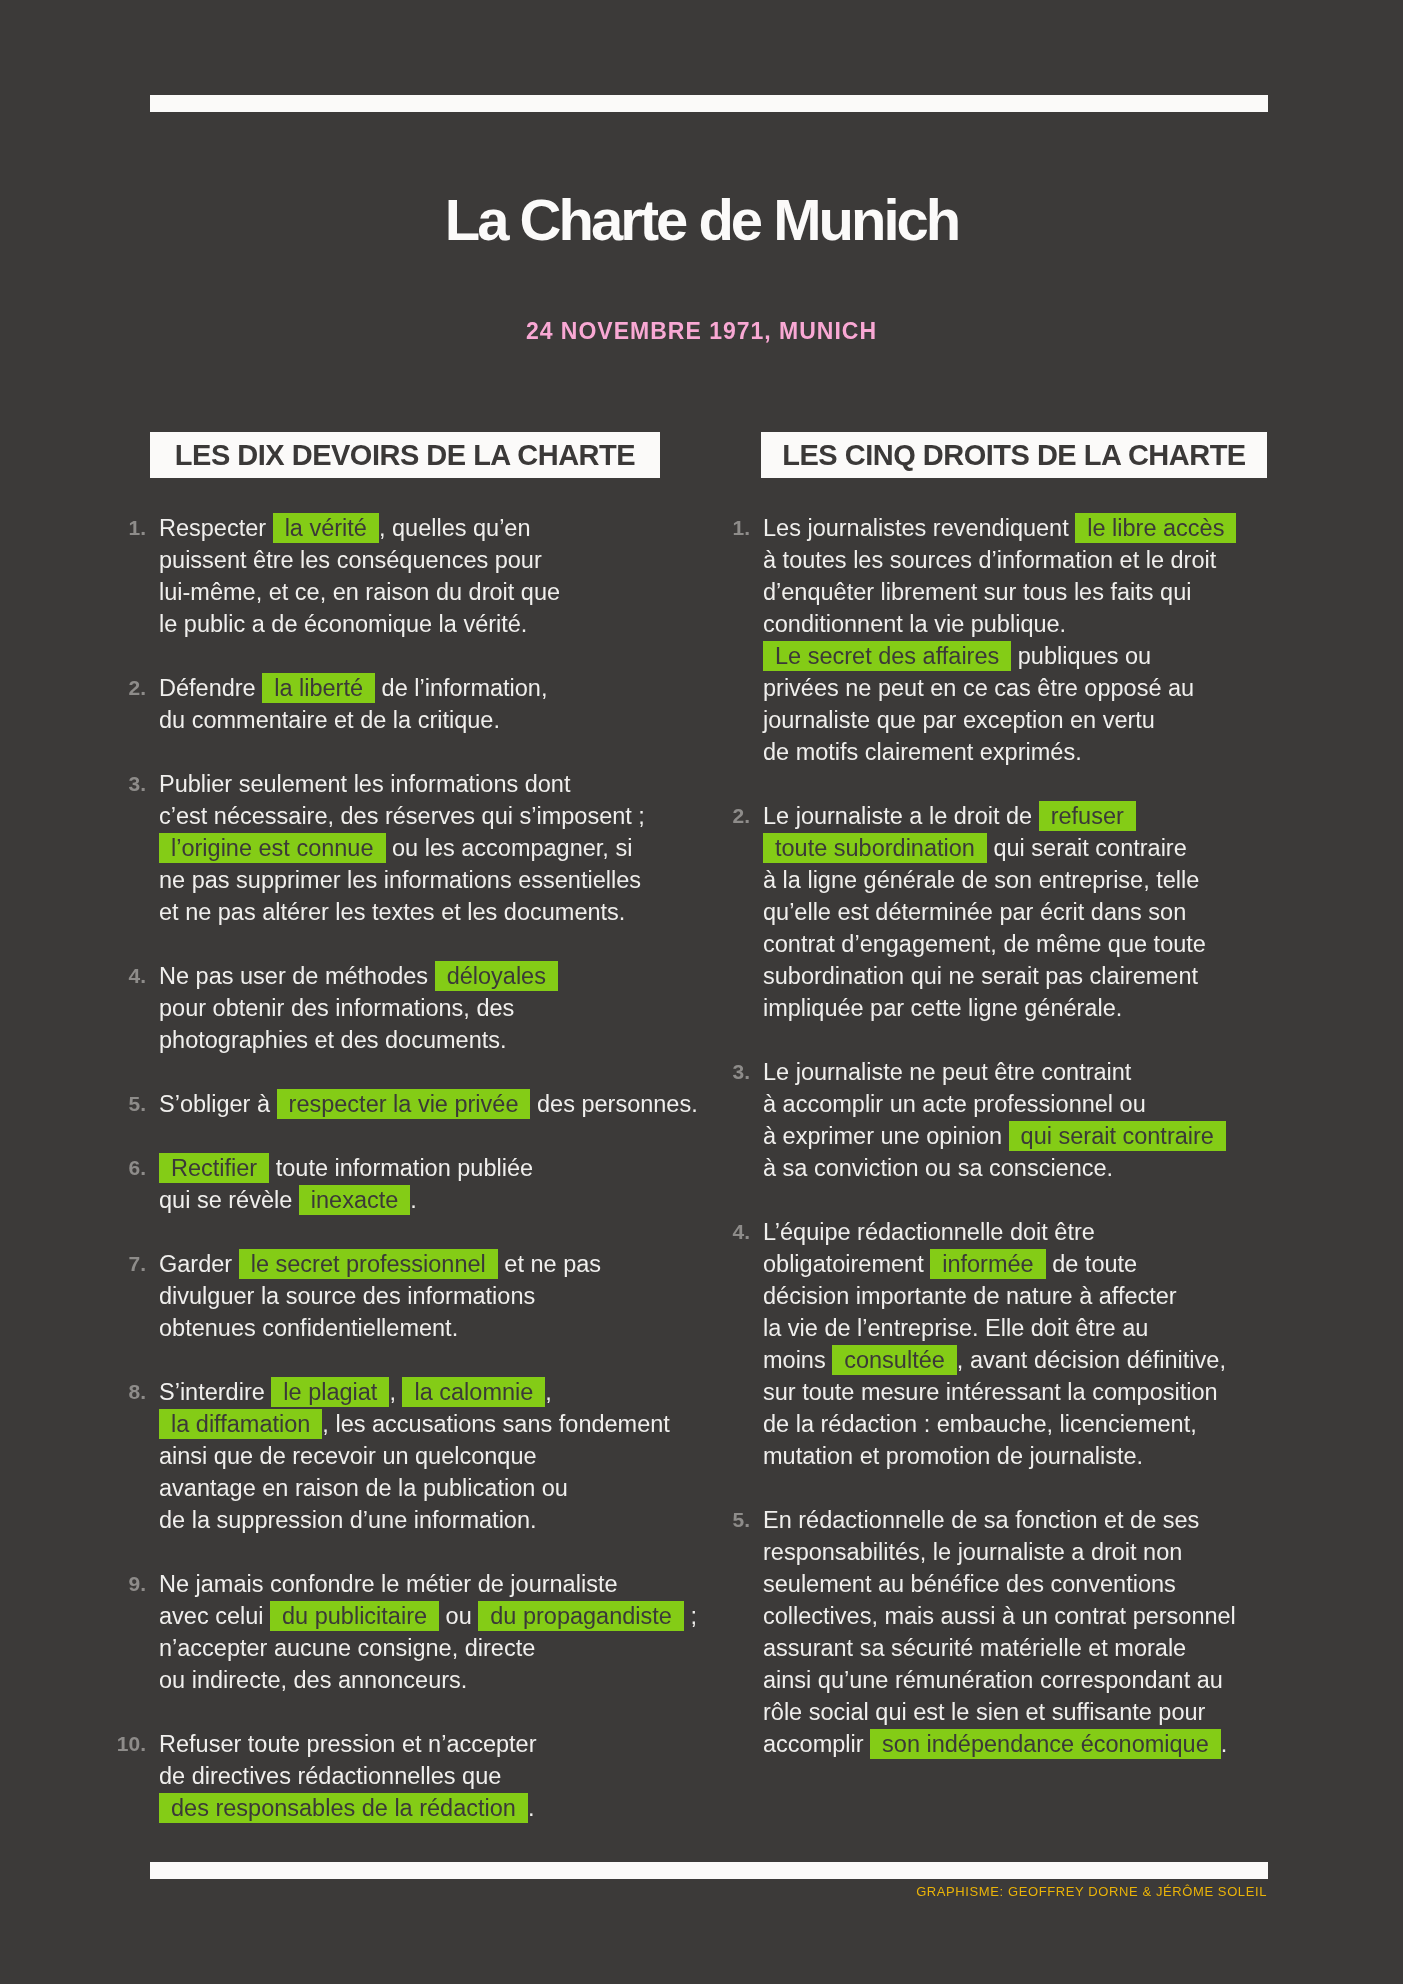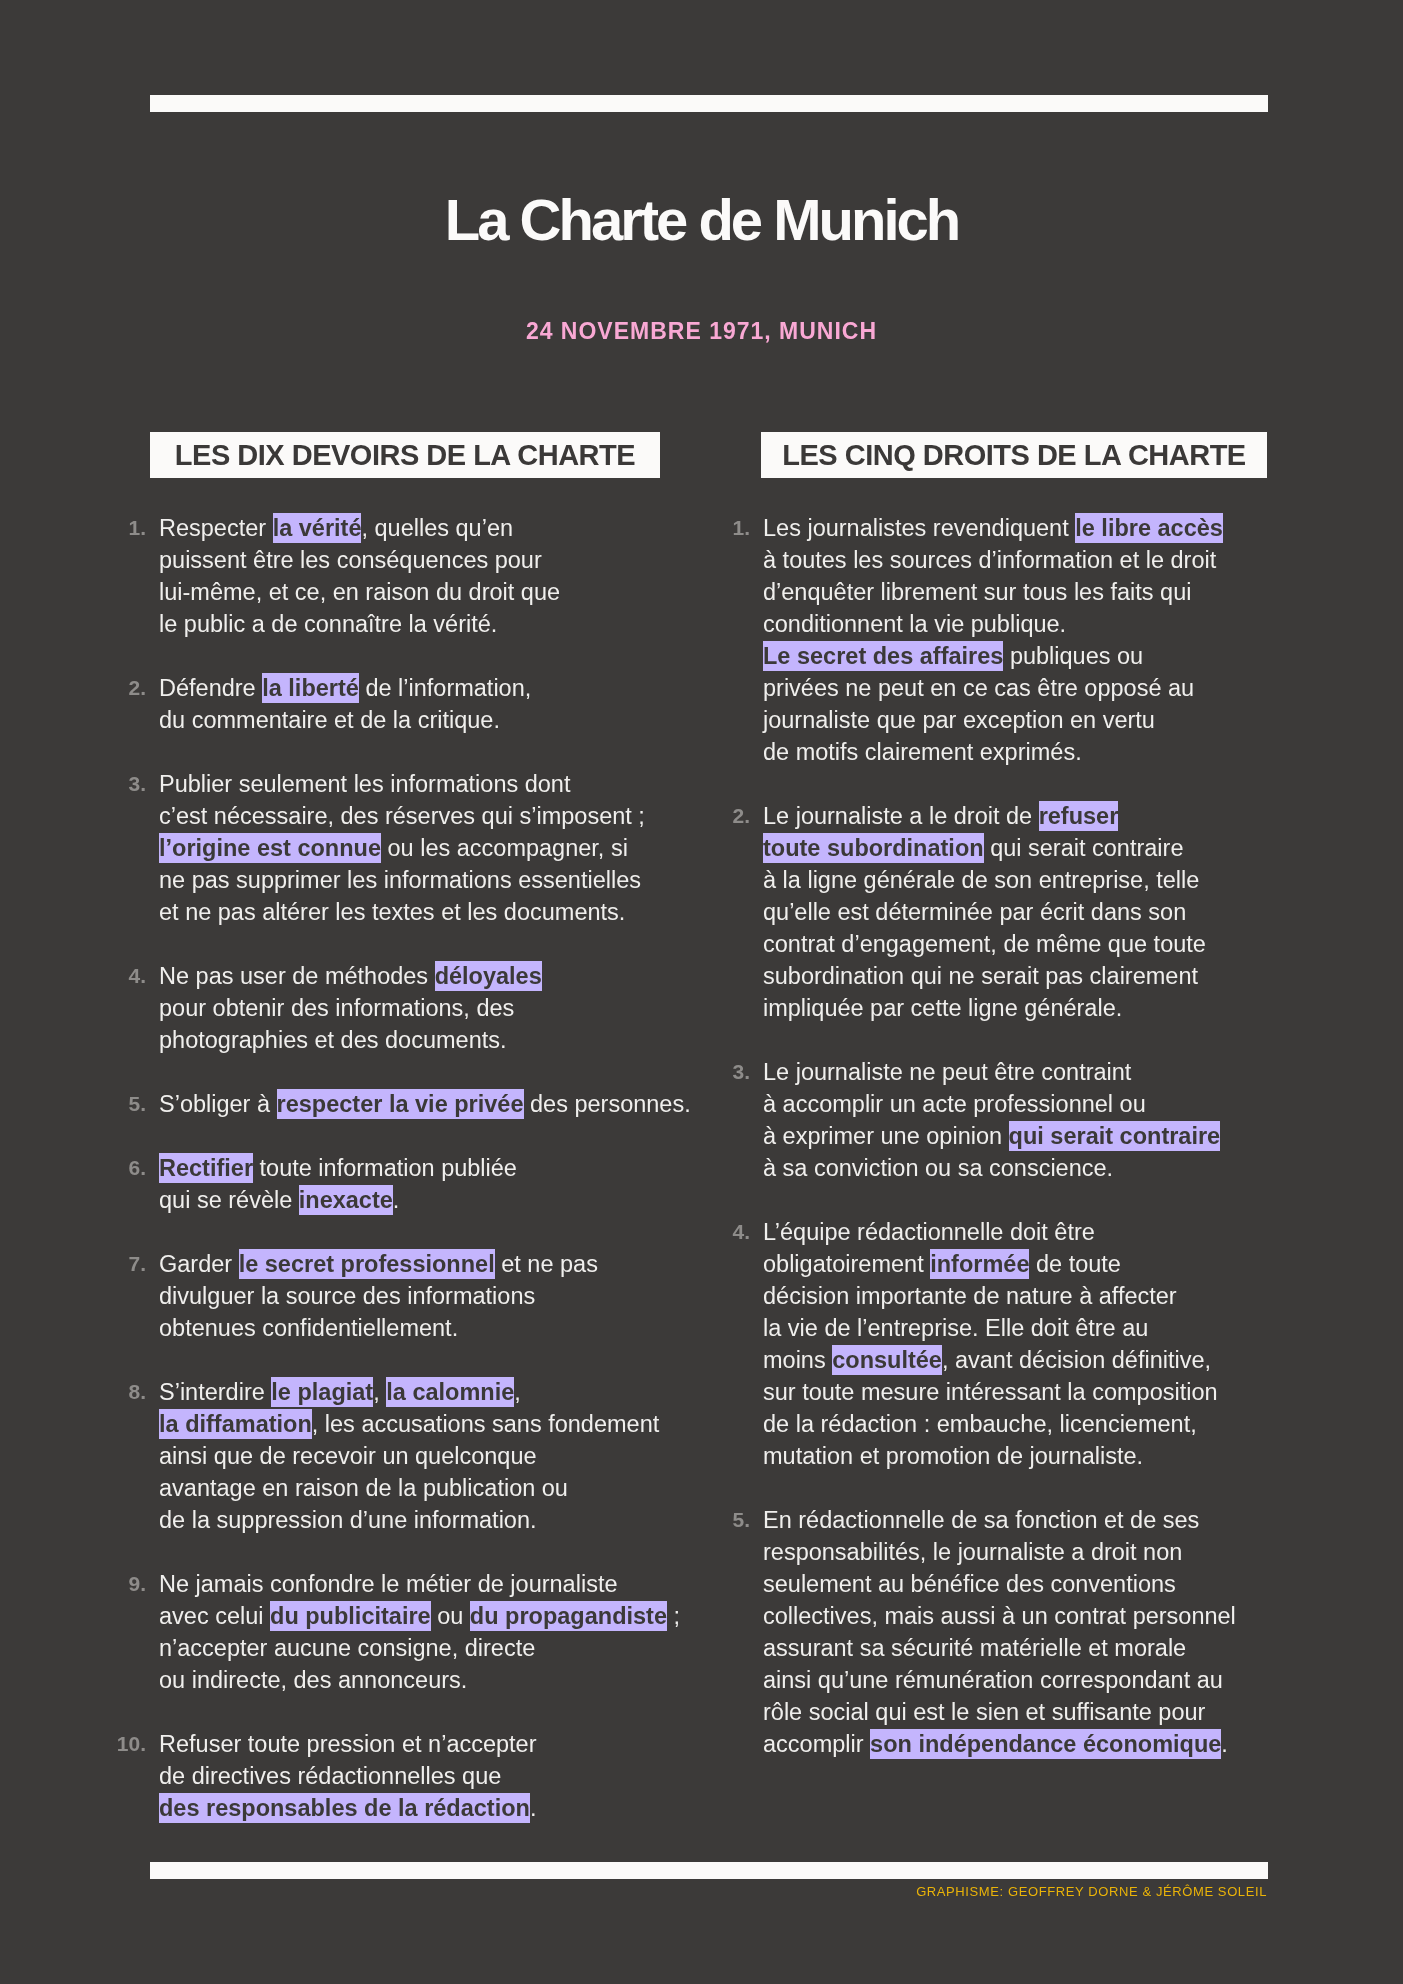--- a/index.html
+++ b/index.html
@@ -41,23 +41,22 @@
   .num{
     flex:none;width:38px;text-align:right;
     color:#8e8c8a;font-weight:bold;font-size:21px;line-height:32px;
   }
   .item-body{margin-left:13px;}
   .line{
     font-size:23.5px;line-height:32px;color:#f0efed;
     white-space:nowrap;
   }
   .hl{
-    background:#c4b5fd;color:#3b3938;
-    padding:2px 0;
-    font-weight:bold;
+    background:#84cc16;color:#3b3938;
+    padding:2px 12px;
   }
   .bottom-bar{
     position:absolute;left:150px;top:1862px;
     width:1118px;height:17px;background:#fbfaf9;
   }
   .credit{
     position:absolute;right:136px;top:1884px;
     color:#eab308;font-size:13px;letter-spacing:0.6px;
   }
 </style>
@@ -74,21 +73,21 @@
     <div class="col-header">
       <span>LES DIX DEVOIRS DE LA CHARTE</span>
     </div>
     <ol class="items">
         <li>
           <span class="num">1.</span>
           <div class="item-body">
             <div class="line"><span>Respecter </span><span class="hl">la vérité</span><span>, quelles qu’en</span></div>
             <div class="line"><span>puissent être les conséquences pour</span></div>
             <div class="line"><span>lui-même, et ce, en raison du droit que</span></div>
-            <div class="line"><span>le public a de connaître la vérité.</span></div>
+            <div class="line"><span>le public a de économique la vérité.</span></div>
           </div>
         </li>
         <li>
           <span class="num">2.</span>
           <div class="item-body">
             <div class="line"><span>Défendre </span><span class="hl">la liberté</span><span> de l’information,</span></div>
             <div class="line"><span>du commentaire et de la critique.</span></div>
           </div>
         </li>
         <li>

